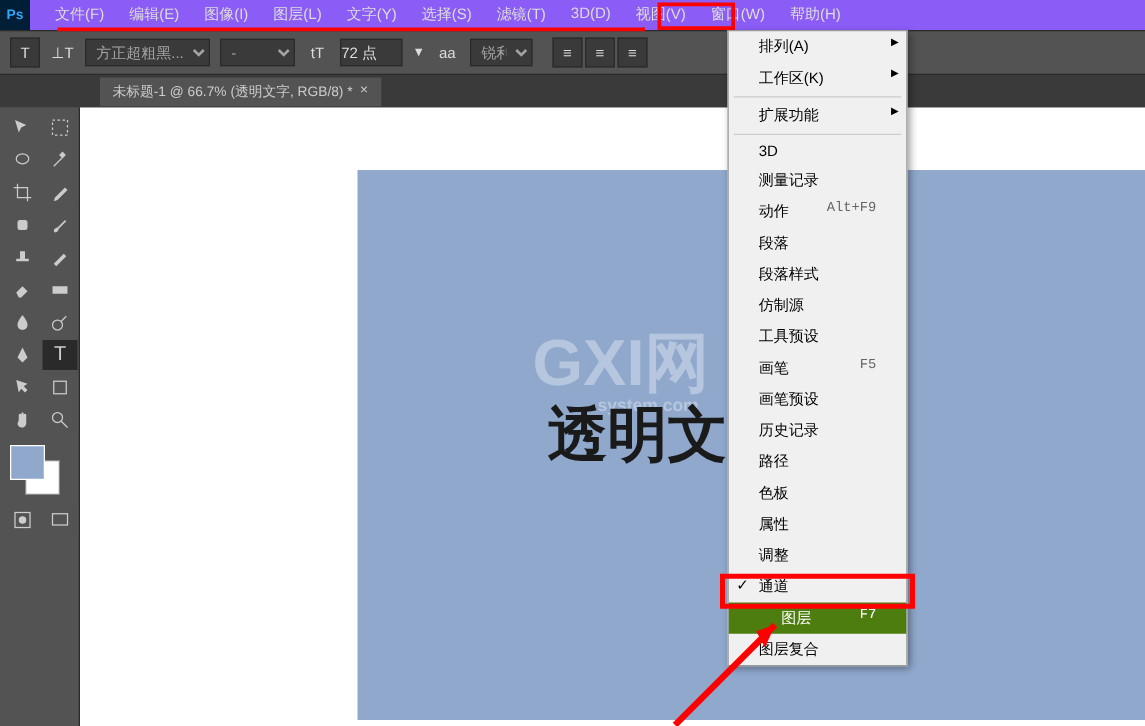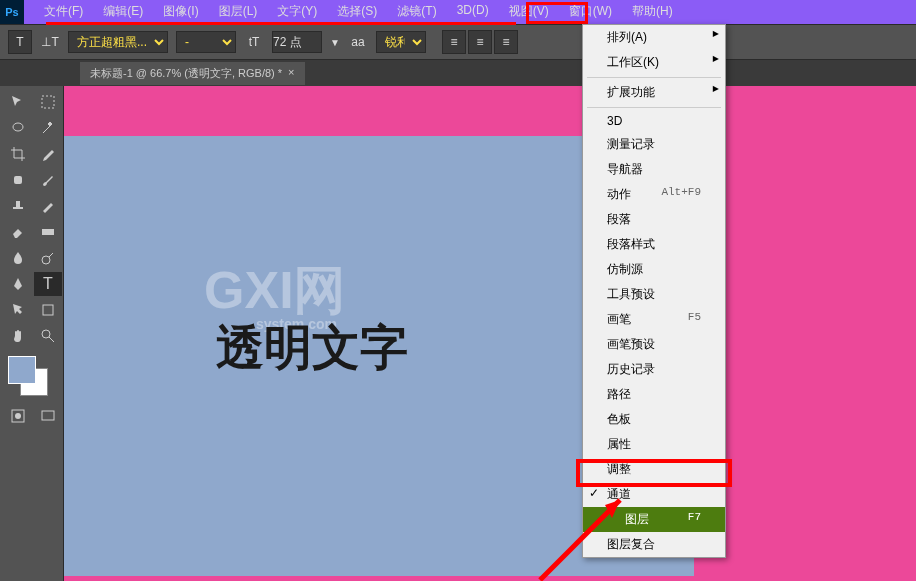--- a/index.html
+++ b/index.html
@@ -6,39 +6,39 @@
 body { background: #535353; width: 916px; height: 581px; overflow: hidden; position: relative; }
 
 .menubar { display: flex; height: 24px; background: #8b5cf6; align-items: flex-start; font-size: 12px; color: #ddd; }
 .ps-logo { width: 24px; height: 24px; background: #001e36; color: #31a8ff; display: flex; align-items: center; justify-content: center; font-weight: bold; font-size: 11px; margin-right: 10px; }
 .menu-item { padding: 3px 10px; cursor: pointer; }
 .menu-underline { position: absolute; top: 22px; left: 46px; width: 470px; height: 3px; background: #ff0000; }
 .menu-window-box { position: absolute; top: 2px; left: 526px; width: 62px; height: 22px; border: 3px solid #ff0000; }
 
 .options-bar { display: flex; height: 36px; background: #535353; border-top: 1px solid #2a2a2a; border-bottom: 1px solid #2a2a2a; align-items: center; font-size: 12px; color: #ddd; padding: 0 8px; gap: 8px; }
 .opt-btn { width: 24px; height: 24px; background: #3a3a3a; border: 1px solid #2a2a2a; display: flex; align-items: center; justify-content: center; }
-.opt-select { background: #3a3a3a; border: 1px solid #2a2a2a; color: #fde047; height: 22px; padding: 0 4px; font-size: 12px; }
+.opt-select { background: #3a3a3a; border: 1px solid #2a2a2a; color: #a3a3a3; height: 22px; padding: 0 4px; font-size: 12px; }
 .opt-input { background: #3a3a3a; border: 1px solid #2a2a2a; color: #ddd; height: 22px; width: 50px; padding: 0 0; font-size: 12px; }
 .opt-icon { width: 20px; height: 20px; display: flex; align-items: center; justify-content: center; }
 
 .tab-bar { height: 26px; background: #3a3a3a; display: flex; align-items: center; padding-left: 80px; }
 .doc-tab { background: #535353; color: #ccc; font-size: 11px; padding: 4px 10px; display: flex; gap: 6px; }
 .tab-close { color: #ccc; cursor: pointer; }
 
 .workspace { display: flex; height: calc(100% - 86px); }
 .toolbox { width: 64px; background: #535353; border-right: 1px solid #2a2a2a; padding: 4px; }
 .tool-grid { display: grid; grid-template-columns: 1fr 1fr; gap: 2px; }
 .tool { width: 28px; height: 24px; background: #535353; display: flex; align-items: center; justify-content: center; color: #ccc; cursor: pointer; }
 .tool.active { background: #2a2a2a; }
 .tool svg { width: 16px; height: 16px; }
 .color-swatch { width: 40px; height: 40px; position: relative; margin: 8px 4px; }
 .swatch-fg { width: 28px; height: 28px; background: #8fa8cc; border: 1px solid #fff; position: absolute; top: 0; left: 0; }
 .swatch-bg { width: 28px; height: 28px; background: #fff; border: 1px solid #888; position: absolute; bottom: 0; right: 0; }
 
-.canvas-area { flex: 1; background: #ec4899; display: flex; align-items: flex-start; justify-content: flex-start; padding-top: 50px; position: relative; }
+.canvas-area { flex: 1; background: #ffffff; display: flex; align-items: flex-start; justify-content: flex-end; padding-top: 50px; position: relative; }
 .canvas { width: 630px; height: 440px; background: #8fa8cc; position: relative; }
 .canvas-text { position: absolute; top: 180px; left: 152px; font-size: 48px; font-weight: 900; color: #1a1a1a; white-space: nowrap; }
 .watermark { position: absolute; top: 120px; left: 140px; font-size: 52px; font-weight: bold; color: rgba(255,255,255,0.35); font-family: Arial; }
 .watermark .sub { font-size: 14px; display: block; margin-top: -10px; margin-left: 52px; }
 
 .dropdown { position: absolute; top: 24px; left: 582px; width: 144px; background: #f0f0f0; border: 1px solid #999; box-shadow: 2px 2px 6px rgba(0,0,0,0.4); font-size: 12px; color: #000; z-index: 100; }
 .dd-item { padding: 4px 24px 4px 24px; display: flex; justify-content: space-between; cursor: pointer; position: relative; }
 .dd-item.selected { background: #4d7c0f; color: #fff; padding-left: 42px; }
 .dd-item.has-sub::after { content: '▶'; font-size: 8px; position: absolute; right: 6px; }
 .dd-item.checked::before { content: '✓'; position: absolute; left: 6px; }
@@ -245,23 +245,20 @@
       <span>扩展功能</span>
     </div>
     <div class="dd-sep"></div>
     <div class="dd-item">
       <span>3D</span>
     </div>
     <div class="dd-item">
       <span>测量记录</span>
     </div>
     <div class="dd-item">
-      <span>导航器</span>
-    </div>
-    <div class="dd-item">
       <span>动作</span>
       <span class="dd-shortcut">Alt+F9</span>
     </div>
     <div class="dd-item">
       <span>段落</span>
     </div>
     <div class="dd-item">
       <span>段落样式</span>
     </div>
     <div class="dd-item">

